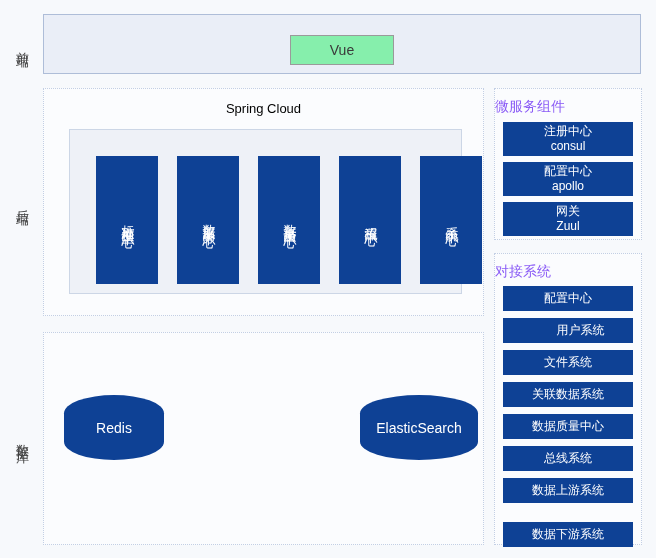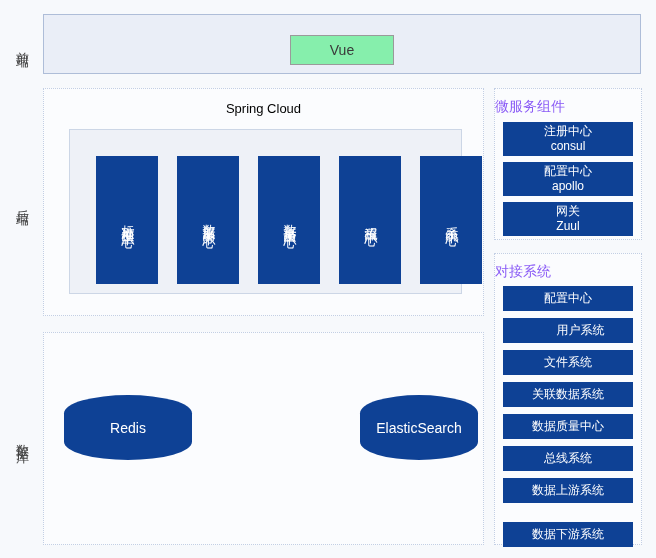--- a/index.html
+++ b/index.html
@@ -133,21 +133,21 @@
   #dc7 { top: 268px; font-family: Liberation Serif, serif; }
 
   
   #database-box {
     left: 43px; top: 332px;
     width: 441px; height: 213px;
   }
   .cylinder {
     position: absolute;
     top: 62px;
-    width: 128px; height: 65px;
+    width: 100px; height: 65px;
     background: #0e4195;
     border-radius: 50% / 28%;
     display: flex;
     align-items: center;
     justify-content: center;
     color: #ffffff;
     font-size: 14px;
   }
   #cyl0 { left: 20px; }
   #cyl1 { left: 168px; }

